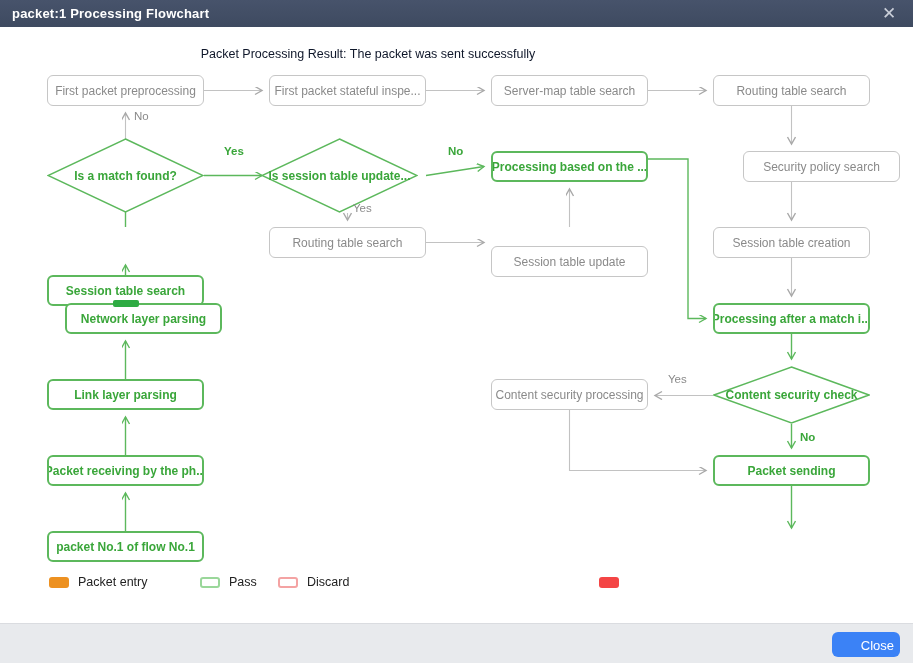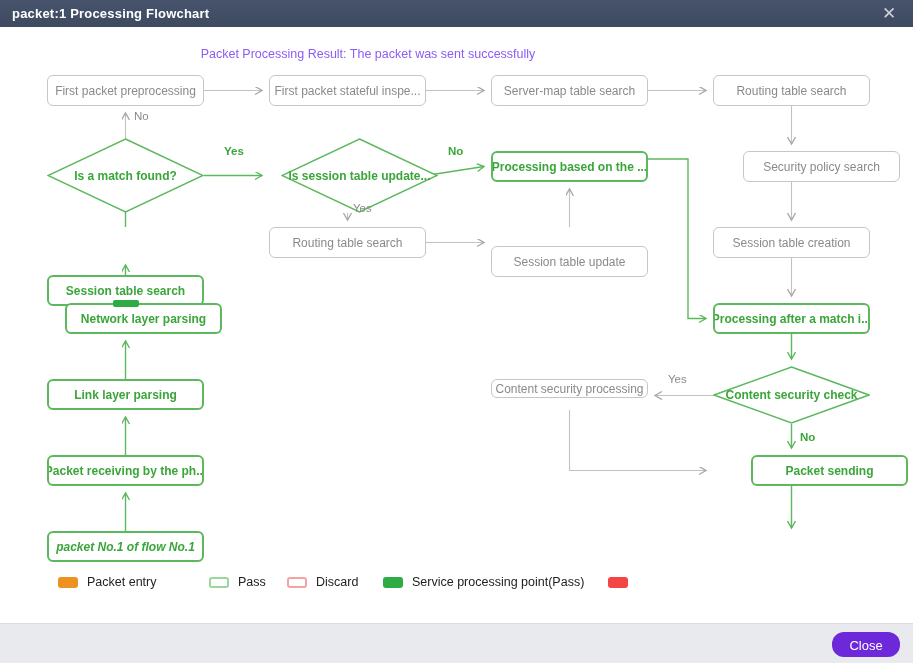--- a/index.html
+++ b/index.html
@@ -26,21 +26,21 @@
     line-height:27px;text-align:center;color:#c9ced8;font-size:17px;
     cursor:pointer;user-select:none;
   }
   
   #canvas{
     position:absolute;left:0;top:27px;width:913px;height:596px;
     background:#ffffff;overflow:hidden;
   }
   #result-text{
     position:absolute;left:0;top:20px;width:736px;text-align:center;
-    font-size:12.5px;color:#8b5cf6;white-space:nowrap;
+    font-size:12.5px;color:#0f172a;white-space:nowrap;
   }
   
   .node{
     position:absolute;box-sizing:border-box;
     border:1px solid #c6c6c6;border-radius:6px;background:#ffffff;
     font-size:12px;color:#8a8a8a;
     display:flex;align-items:center;justify-content:center;
     text-align:center;padding:0 6px;white-space:nowrap;overflow:hidden;
   }
   .node.green{border:2px solid #5cb85c;color:#3aa63a;font-weight:bold;}
@@ -60,41 +60,41 @@
   
   .elabel{
     position:absolute;font-size:11.5px;white-space:nowrap;
   }
   .elabel.g{color:#3aa63a;font-weight:bold;}
   .elabel.n{color:#8a8a8a;}
   
   #edges{position:absolute;left:0;top:0;width:913px;height:596px;}
   
   #legend{
-    position:absolute;left:11px;top:545px;width:743px;height:40px;
+    position:absolute;left:2px;top:545px;width:743px;height:40px;
     font-size:12px;color:#333;
   }
   .lg-item{position:absolute;top:0;height:20px;display:flex;align-items:center;}
   .sw{width:20px;height:11px;border-radius:3px;margin-right:9px;box-sizing:border-box;}
   .sw.solid-orange{background:#ed9121;}
   .sw.hollow-green{background:#fff;border:2px solid #9ad79a;}
   .sw.hollow-red{background:#fff;border:2px solid #f4a3a3;}
   .sw.solid-green{background:#2eab43;}
   .sw.solid-red{background:#f44545;}
   .lg-text{color:#222;font-size:12.5px;white-space:nowrap;}
   
   #footer{
     position:absolute;left:0;top:623px;width:913px;height:40px;
     background:#e8eaed;border-top:1px solid #dadce0;box-sizing:border-box;
   }
   #close-button{
     position:absolute;right:13px;top:8px;width:68px;height:25px;
-    background:#6d28d9;color:#ffffff;border:none;border-radius:12px;
+    background:#3b82f6;color:#ffffff;border:none;border-radius:6px;
     font-size:13px;font-family:"Liberation Sans","DejaVu Sans",sans-serif;
-    cursor:pointer;line-height:25px;text-align:center;
+    cursor:pointer;line-height:25px;text-align:right;
   }
 </style>
 </head>
 <body>
 
 <div id="titlebar">
   <div id="title-text">packet:1 Processing Flowchart</div>
   <div id="close-x">✕</div>
 </div>
 
@@ -165,46 +165,46 @@
       <div class="node" style="left: 47px; top: 48px; width: 157px; height: 31px;">First packet preprocessing</div>
       <div class="node" style="left: 269px; top: 48px; width: 157px; height: 31px;">First packet stateful inspe...</div>
       <div class="node" style="left: 491px; top: 48px; width: 157px; height: 31px;">Server-map table search</div>
       <div class="node" style="left: 713px; top: 48px; width: 157px; height: 31px;">Routing table search</div>
       <div class="diamond green" style="left: 47px; top: 111px; width: 157px; height: 75px;">
         <svg width="157" height="75" viewBox="0 0 157 75">
           <polygon points="78.5,1 156,37.5 78.5,74 1,37.5" fill="#fff" stroke="#5cb85c" stroke-width="1.4"></polygon>
         </svg>
         <span class="dlabel">Is a match found?</span>
       </div>
-      <div class="diamond green" style="left: 281px; top: 111px; width: 157px; height: 75px; align-items: center;">
+      <div class="diamond green" style="left: 261px; top: 111px; width: 157px; height: 75px; align-items: center;">
         <svg width="157" height="75" viewBox="0 0 157 75">
           <polygon points="78.5,1 156,37.5 78.5,74 1,37.5" fill="#fff" stroke="#5cb85c" stroke-width="1.4"></polygon>
         </svg>
         <span class="dlabel">Is session table update...</span>
       </div>
       <div class="node green" style="left: 491px; top: 124px; width: 157px; height: 31px;">Processing based on the ...</div>
       <div class="node" style="left: 713px; top: 124px; width: 157px; height: 31px; margin-left: 30px;">Security policy search</div>
       <div class="node green" style="left: 47px; top: 200px; width: 157px; height: 31px; margin-top: 48px;">Session table search</div>
       <div class="node" style="left: 269px; top: 200px; width: 157px; height: 31px;">Routing table search</div>
       <div class="node" style="left: 491px; top: 200px; width: 157px; height: 31px; margin-top: 19px;">Session table update</div>
       <div class="node" style="left: 713px; top: 200px; width: 157px; height: 31px;">Session table creation</div>
       <div class="node green" style="left: 47px; top: 276px; width: 157px; height: 31px; margin-left: 18px;">Network layer parsing</div>
       <div class="svcpoint" style="left: 112.5px; top: 273px; background: rgb(46, 171, 67);"></div>
       <div class="node green" style="left: 713px; top: 276px; width: 157px; height: 31px; border-radius: 6px;">Processing after a match i...</div>
       <div class="node green" style="left: 47px; top: 352px; width: 157px; height: 31px;">Link layer parsing</div>
-      <div class="node" style="left: 491px; top: 352px; width: 157px; height: 19px;">Content security processing</div>
+      <div class="node" style="left: 491px; top: 352px; width: 157px; height: 31px;">Content security processing</div>
       <div class="diamond green" style="left: 713px; top: 339px; width: 157px; height: 58px;">
         <svg width="157" height="58" viewBox="0 0 157 58">
           <polygon points="78.5,1 156,29 78.5,57 1,29" fill="#fff" stroke="#5cb85c" stroke-width="1.4"></polygon>
         </svg>
         <span class="dlabel">Content security check</span>
       </div>
       <div class="node green" style="left: 47px; top: 428px; width: 157px; height: 31px;">Packet receiving by the ph...</div>
-      <div class="node green" style="left: 713px; top: 428px; width: 157px; height: 31px; margin-left: 38px;">Packet sending</div>
-      <div class="node green" style="left: 47px; top: 504px; width: 157px; height: 31px; font-style: italic;">packet No.1 of flow No.1</div>
+      <div class="node green" style="left: 713px; top: 428px; width: 157px; height: 31px;">Packet sending</div>
+      <div class="node green" style="left: 47px; top: 504px; width: 157px; height: 31px;">packet No.1 of flow No.1</div>
     </div>
 
   <div id="labels-layer">
       <div class="elabel n" style="left: 134px; top: 83px;">No</div>
       <div class="elabel g" style="left: 224px; top: 118px;">Yes</div>
       <div class="elabel g" style="left: 448px; top: 118px;">No</div>
       <div class="elabel n" style="left: 353px; top: 175px;">Yes</div>
       <div class="elabel n" style="left: 668px; top: 346px;">Yes</div>
       <div class="elabel g" style="left: 800px; top: 404px;">No</div>
     </div>
@@ -215,24 +215,20 @@
         <span class="lg-text">Packet entry</span>
       </div>
       <div class="lg-item" style="left: 198px;">
         <span class="sw hollow-green"></span>
         <span class="lg-text">Pass</span>
       </div>
       <div class="lg-item" style="left: 276px;">
         <span class="sw hollow-red"></span>
         <span class="lg-text">Discard</span>
       </div>
-      <div class="lg-item" style="left: 372px;">
-        <span class="sw solid-green"></span>
-        <span class="lg-text">Service processing point(Pass)</span>
-      </div>
       <div class="lg-item" style="left: 597px;">
         <span class="sw solid-red"></span>
       </div>
     </div>
 </div>
 
 <div id="footer">
   <button id="close-button">Close</button>
 </div>
 

